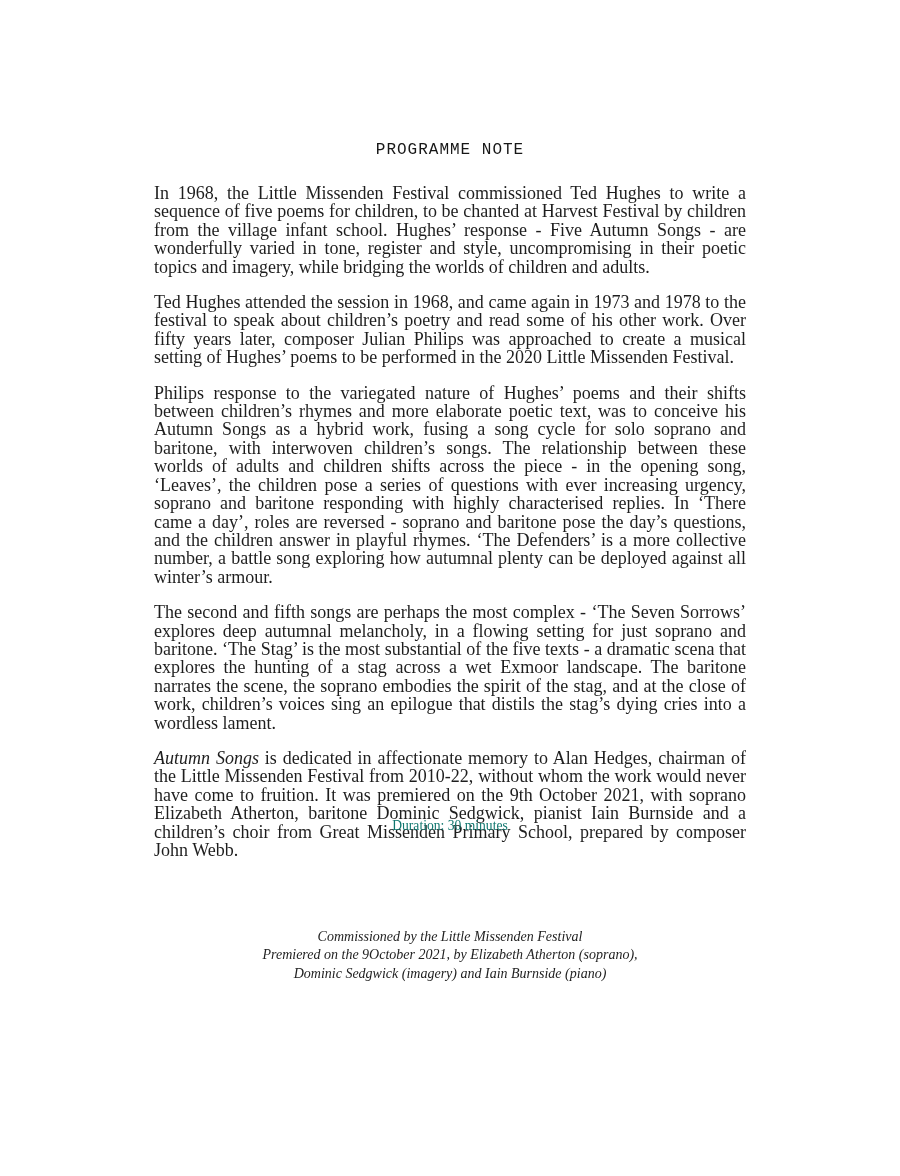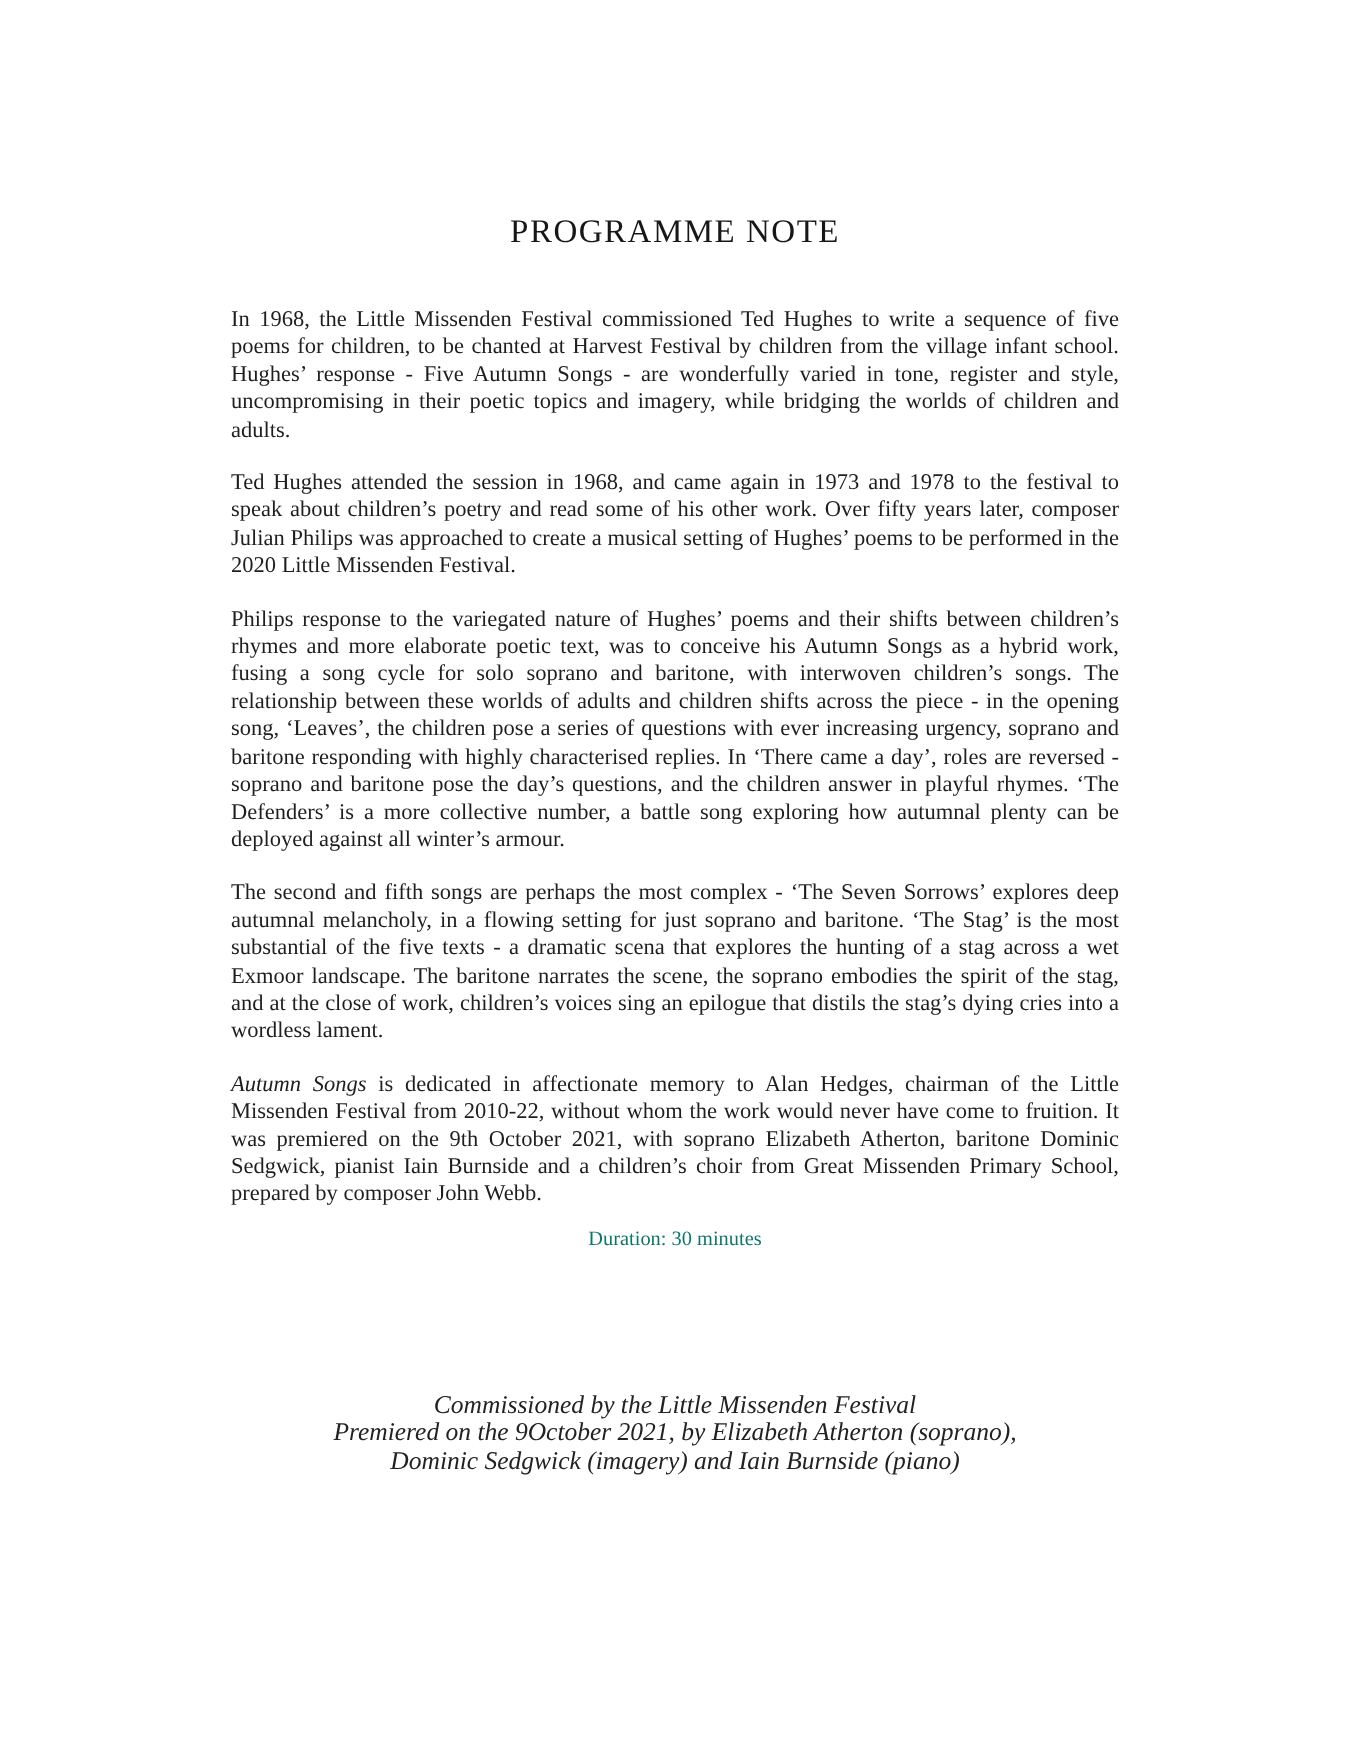--- a/index.html
+++ b/index.html
@@ -16,31 +16,32 @@
     color: #1e1e1e;
     overflow: hidden;
   }
   .title {
     position: absolute;
     top: 141px;
     left: 0;
     width: 100%;
     margin: 0;
     text-align: center;
-    font-size: 22px;
+    font-size: 16px;
     font-weight: 400;
     letter-spacing: 1px;
     color: #171717;
+    font-family: Liberation Mono, monospace;
   }
   .content {
     position: absolute;
-    top: 204px;
+    top: 184px;
     left: 154px;
     width: 592px;
-    font-size: 15px;
+    font-size: 18px;
     line-height: 18.4px;
     text-align: justify;
   }
   .content p {
     margin: 0 0 17px 0;
   }
   .content em {
   }
   .duration {
     position: absolute;
@@ -50,21 +51,21 @@
     text-align: center;
     font-size: 13.6px;
     color: #0f766e;
   }
   .credits {
     position: absolute;
     left: 0;
     width: 100%;
     text-align: center;
     font-style: italic;
-    font-size: 17px;
+    font-size: 14px;
     line-height: 18.5px;
     color: #222222;
   }
   .credits.commission { top: 928px; }
   .credits.premiere  { top: 946px; text-align: center; }
 </style>
 </head>
 <body>
 
 <div class="page">

